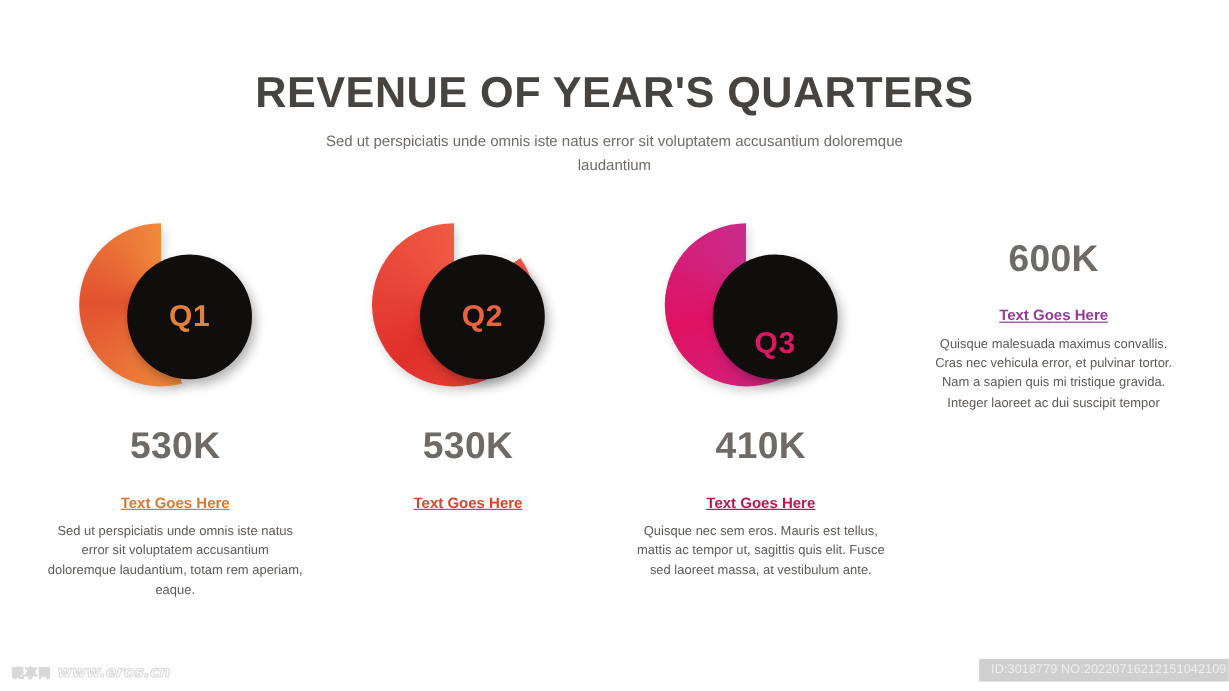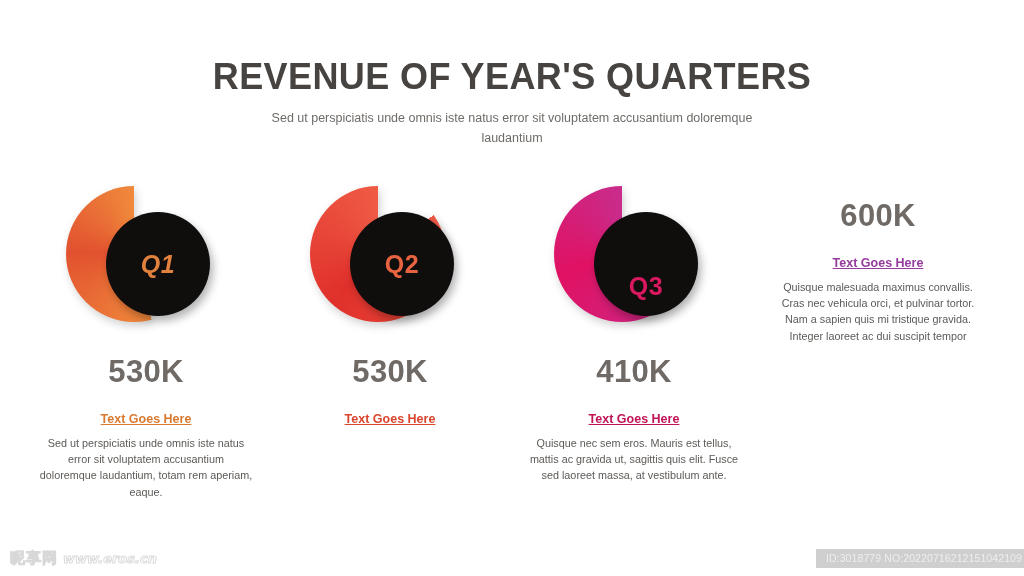--- a/index.html
+++ b/index.html
@@ -139,21 +139,21 @@
     position: absolute;
     left: 10px;
     bottom: 8px;
     display: flex;
     align-items: center;
     gap: 5px;
     opacity: 0.95;
   }
 
   .wm-logo {
-    font-size: 15px;
+    font-size: 10px;
     font-weight: bold;
     color: transparent;
     -webkit-text-stroke: 1px #d6d6d6;
     letter-spacing: 1px;
     font-family: "DejaVu Sans", sans-serif;
   }
 
   .wm-url {
     font-size: 13px;
     font-style: italic;
@@ -184,21 +184,21 @@
     <div class="slide-title" style="color: rgb(70, 67, 64);">REVENUE OF YEAR'S QUARTERS</div>
     <div class="slide-subtitle" style="color: rgb(111, 108, 104);">Sed ut perspiciatis unde omnis iste natus error sit voluptatem accusantium doloremque laudantium</div>
   </div>
 
   <div class="columns">
 
     <div class="column">
       <div class="donut">
         <div class="arc" style="background: conic-gradient(from 165deg, rgb(240, 138, 60) 0deg, rgb(226, 81, 47) 107.25deg, rgb(240, 138, 60) 195deg, rgba(255, 255, 255, 0) 195deg, rgba(255, 255, 255, 0) 360deg);"></div>
         <div class="hole">
-          <span class="q-label" style="color: rgb(224, 129, 62); font-style: italic;">Q1</span>
+          <span class="q-label" style="color: rgb(224, 129, 62);">Q1</span>
         </div>
       </div>
       <div class="value">530K</div>
       <div class="caption" style="color: rgb(217, 121, 47);">Text Goes Here</div>
       <div class="body-text">Sed ut perspiciatis unde omnis iste natus error sit voluptatem accusantium doloremque laudantium, totam rem aperiam, eaque.</div>
     </div>
 
     <div class="column">
       <div class="donut">
         <div class="arc" style="background: conic-gradient(from 55deg, rgb(239, 91, 69) 0deg, rgb(224, 48, 43) 167.75deg, rgb(239, 91, 69) 305deg, rgba(255, 255, 255, 0) 305deg, rgba(255, 255, 255, 0) 360deg);"></div>
@@ -212,27 +212,27 @@
 
     <div class="column">
       <div class="donut">
         <div class="arc" style="background: conic-gradient(from 120deg, rgb(201, 44, 140) 0deg, rgb(224, 17, 98) 132deg, rgb(201, 44, 140) 240deg, rgba(255, 255, 255, 0) 240deg, rgba(255, 255, 255, 0) 360deg);"></div>
         <div class="hole">
           <span class="q-label" style="color: rgb(217, 24, 95); margin-top: 44px;">Q3</span>
         </div>
       </div>
       <div class="value">410K</div>
       <div class="caption" style="color: rgb(193, 20, 87);">Text Goes Here</div>
-      <div class="body-text">Quisque nec sem eros. Mauris est tellus, mattis ac gravida ut, sagittis quis elit. Fusce sed laoreet massa, at vestibulum ante.</div>
+      <div class="body-text">Quisque nec sem eros. Mauris est tellus, mattis ac tempor ut, sagittis quis elit. Fusce sed laoreet massa, at vestibulum ante.</div>
     </div>
 
     <div class="column">
       <div class="value">600K</div>
       <div class="caption" style="color: rgb(150, 59, 158);">Text Goes Here</div>
-      <div class="body-text">Quisque malesuada maximus convallis. Cras nec vehicula orci, et pulvinar tortor. Nam a sapien quis mi tristique gravida. Integer laoreet ac dui suscipit tempor</div>
+      <div class="body-text">Quisque malesuada maximus convallis. Cras nec vehicula error, et pulvinar tortor. Nam a sapien quis mi tristique gravida. Integer laoreet ac dui suscipit tempor</div>
     </div>
 
   </div>
 
   <div class="watermark">
     <span class="wm-logo">昵享网</span>
     <span class="wm-url">www.eros.cn</span>
   </div>
 
   <div class="id-badge">ID:3018779 NO:20220716212151042109</div>

